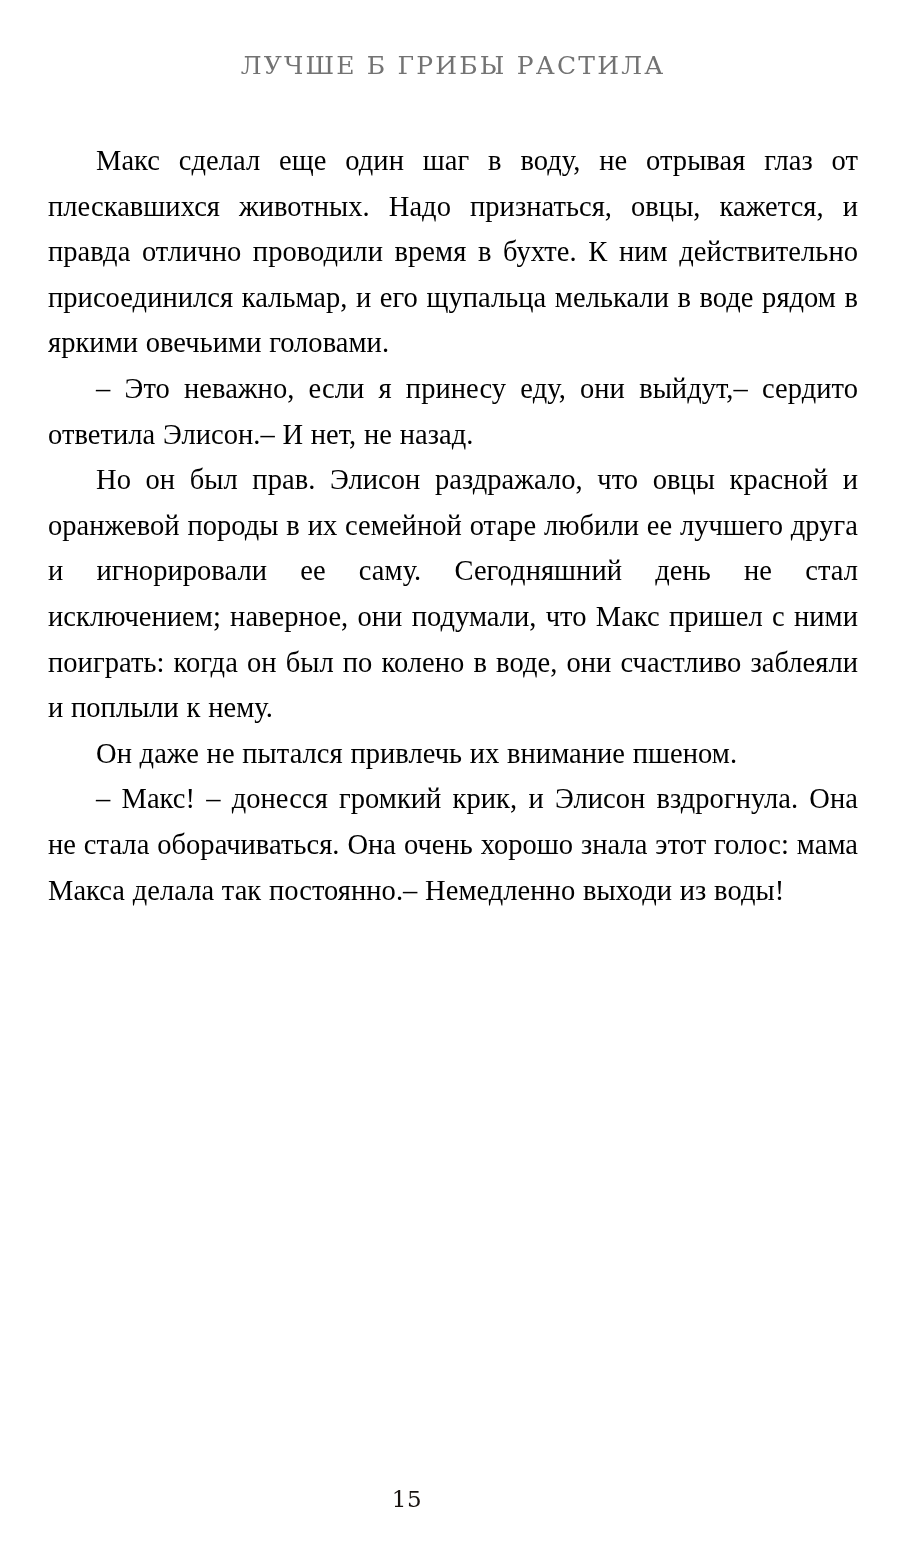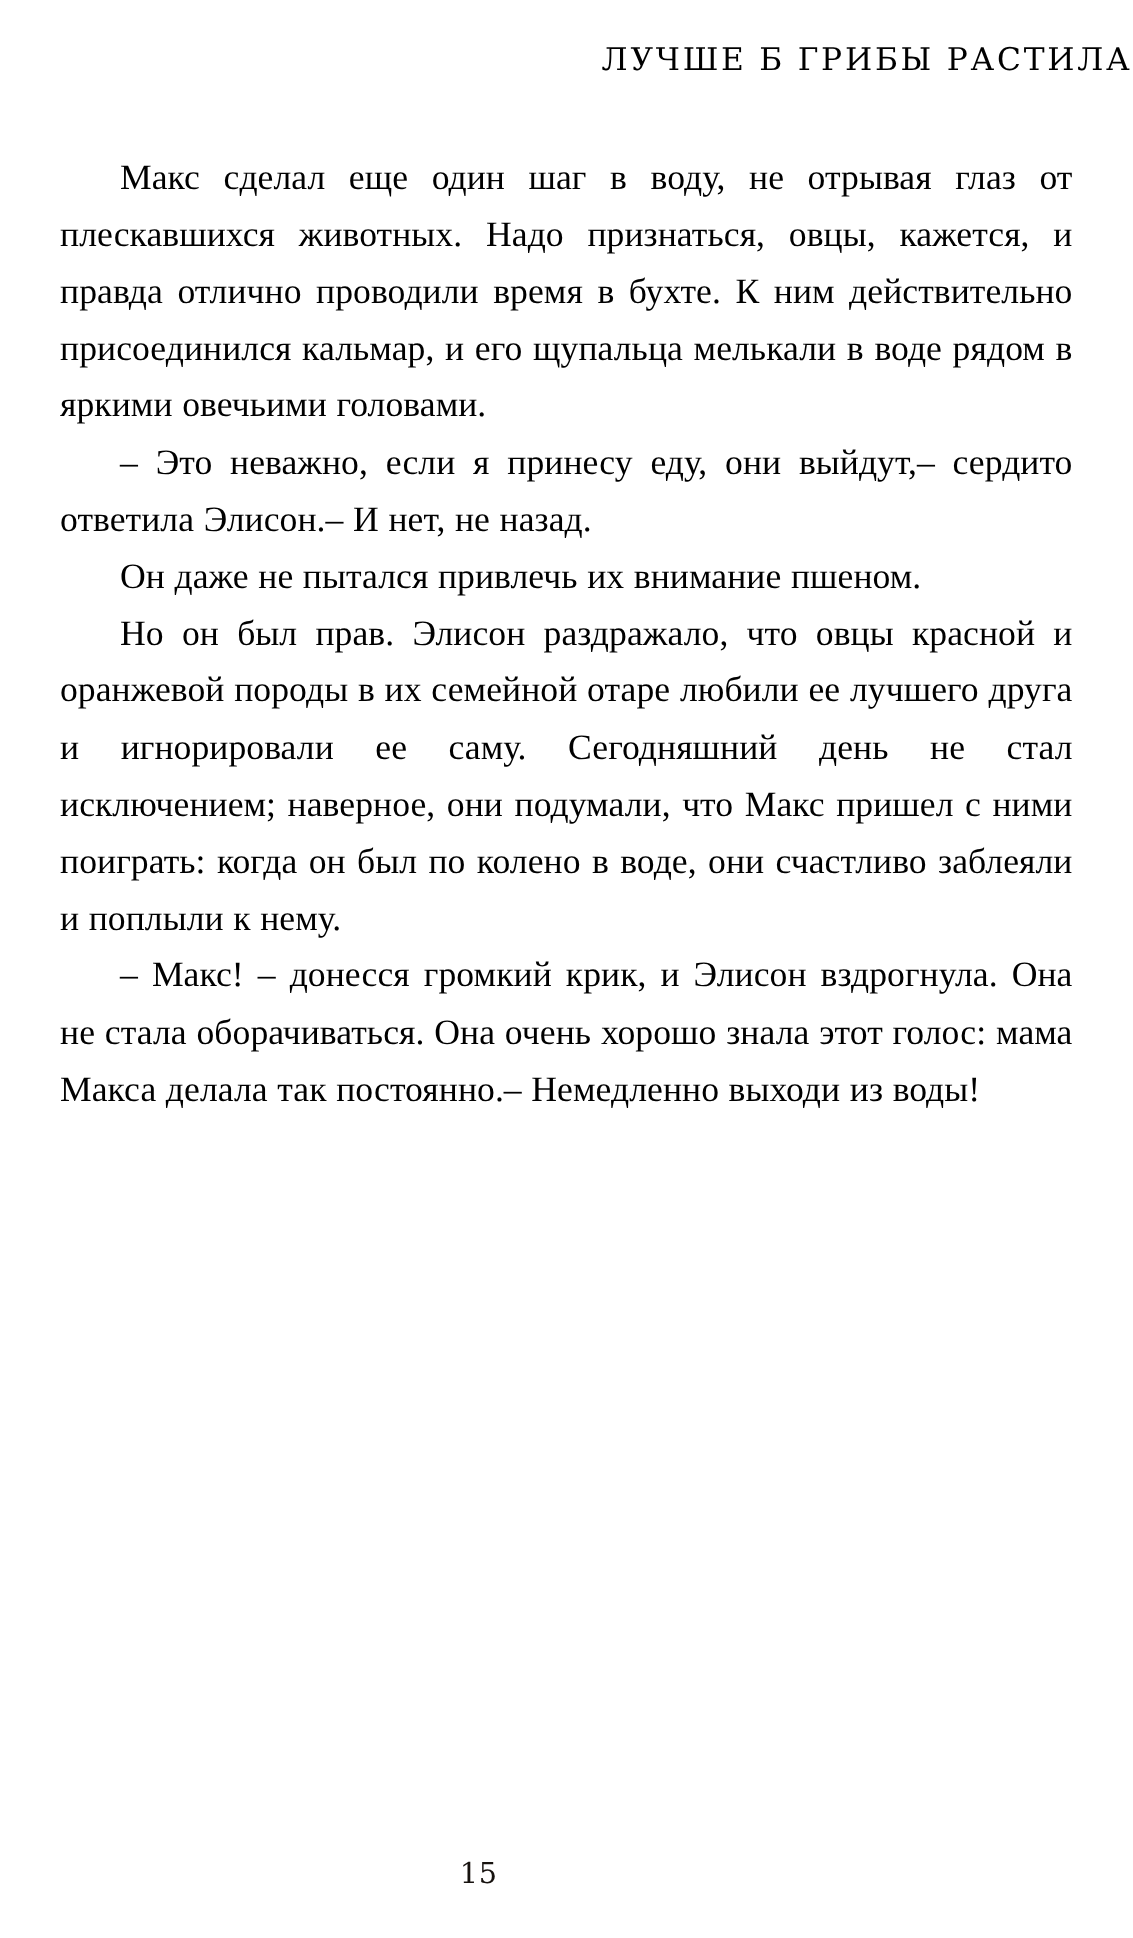--- a/index.html
+++ b/index.html
@@ -16,28 +16,28 @@
     overflow: hidden;
   }
   .page {
     width: 906px;
     height: 1550px;
     box-sizing: border-box;
     padding: 0;
     position: relative;
   }
   .running-head {
-    text-align: right;
+    text-align: center;
     font-family: "DejaVu Serif", "Liberation Serif", serif;
     font-size: 25px;
     letter-spacing: 2.2px;
     font-weight: 400;
-    color: #000000;
+    color: #737373;
     margin: 0;
-    padding-top: 33px;
+    padding-top: 51px;
   }
   .body-block {
     margin: 0;
     padding: 58px 48px 0 48px;
   }
   p.para {
     margin: 0;
     font-size: 28.5px;
     line-height: 45.6px;
     text-align: justify;
@@ -56,32 +56,33 @@
   .folio {
     position: absolute;
     bottom: 38px;
     left: 0;
     width: 766px;
     text-align: center;
     font-family: "DejaVu Serif", "Liberation Serif", serif;
     font-size: 23px;
     color: #17120f;
     letter-spacing: 0.5px;
+    padding-left: 24px;
   }
 </style>
 </head>
 <body>
 
 <div class="page">
 
   <div class="running-head">ЛУЧШЕ Б ГРИБЫ РАСТИЛА</div>
 
   <div class="body-block">
     <p class="para">Макс сделал еще один шаг в воду, не отрывая глаз от плескавшихся животных. Надо признаться, овцы, кажется, и правда отлично проводили время в бухте. К ним действительно присоединился кальмар, и его щупальца мелькали в воде рядом в яркими овечьими головами.</p>
     <p class="para dialogue">– Это неважно, если я принесу еду, они выйдут,– сердито ответила Элисон.– И нет, не назад.</p>
+    <p class="para">Но он был прав. Элисон раздражало, что овцы красной и оранжевой породы в их семейной отаре любили ее лучшего друга и игнорировали ее саму. Сегодняшний день не стал исключением; наверное, они подумали, что Макс пришел с ними поиграть: когда он был по колено в воде, они счастливо заблеяли и поплыли к нему.</p>
     <p class="para">Он даже не пытался привлечь их внимание пшеном.</p>
-    <p class="para">Но он был прав. Элисон раздражало, что овцы красной и оранжевой породы в их семейной отаре любили ее лучшего друга и игнорировали ее саму. Сегодняшний день не стал исключением; наверное, они подумали, что Макс пришел с ними поиграть: когда он был по колено в воде, они счастливо заблеяли и поплыли к нему.</p>
     <p class="para dialogue">– Макс! – донесся громкий крик, и Элисон вздрогнула. Она не стала оборачиваться. Она очень хорошо знала этот голос: мама Макса делала так постоянно.– Немедленно выходи из воды!</p>
   </div>
 
   <div class="folio">15</div>
 
 </div>
 
 </body></html>

